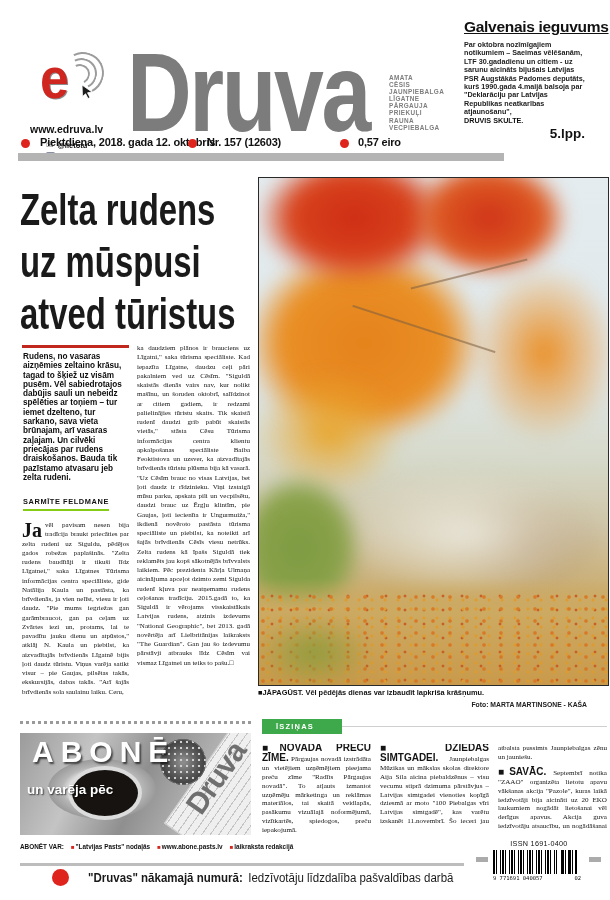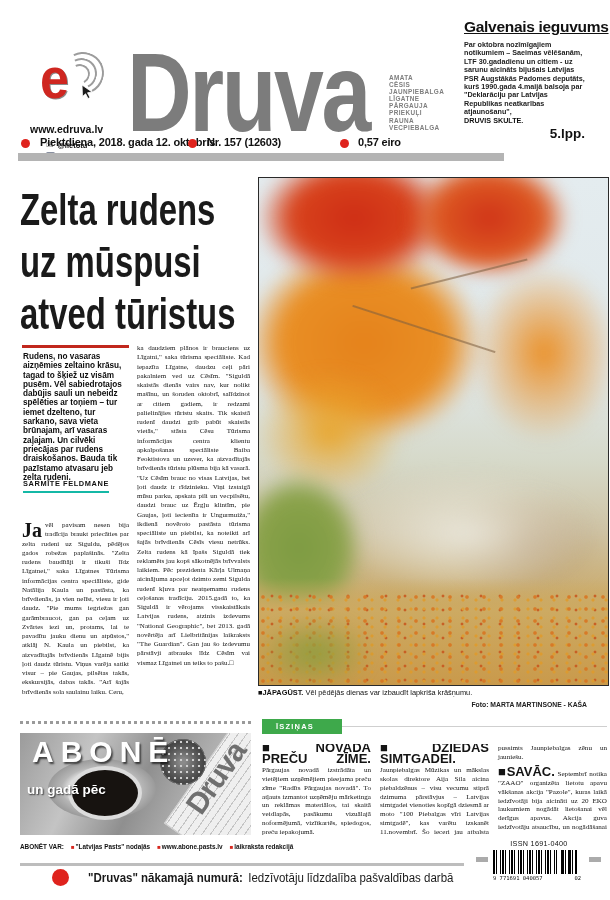--- a/index.html
+++ b/index.html
@@ -33,22 +33,22 @@
   .promo-page{left:505px;top:126px;width:80px;font-size:13.5px;font-weight:700;text-align:right;}
   .datebar{top:136px;font-size:11px;font-weight:700;letter-spacing:-0.2px;}
   .reddot{position:absolute;width:9px;height:9px;border-radius:50%;background:#df231d;}
   .graybar{left:18px;top:153px;width:486px;height:8px;background:#b4b4b4;}
 
   
   .headline{left:20px;top:184px;font-size:45px;font-weight:700;line-height:52px;color:#1a1a1a;
             transform:scaleX(0.73);transform-origin:0 0;letter-spacing:0;white-space:nowrap;}
   .redrule{left:22px;top:345px;width:107px;height:3px;background:#c1271d;}
   .standfirst{left:23px;top:352px;width:106px;font-size:8.2px;font-weight:700;line-height:9.3px;color:#0d0d0d;}
-  .byline{left:23px;top:479px;font-size:7.4px;font-weight:700;letter-spacing:.6px;
-          border-bottom:2px solid #14b8a6;padding-bottom:3px;}
+  .byline{left:23px;top:497px;font-size:7.4px;font-weight:700;letter-spacing:.6px;
+          border-bottom:2px solid #84cc16;padding-bottom:3px;}
   .bodycol{font-family:"Liberation Serif","DejaVu Serif",serif;font-size:7px;line-height:9.25px;
            text-align:justify;color:#141414;overflow:hidden;}
   .col1{left:22px;top:521px;width:107px;height:194px;}
   .col2{left:137px;top:344px;width:113px;height:372px;}
   .dropcap{float:left;font-size:20px;font-weight:700;line-height:15px;margin:2px 3px 0 0;
            font-family:"Liberation Serif",serif;}
 
   
   .photo{left:258px;top:177px;width:349px;height:507px;border:1px solid #2a2a2a;overflow:hidden;
          background:linear-gradient(180deg,#e4ecef 0%,#e0e8ea 38%,#d6d9c9 56%,#cfc3a4 70%,#c9a55e 86%,#bb8f41 100%);}
@@ -65,21 +65,21 @@
      background:linear-gradient(180deg,rgba(205,178,118,0) 0%,#cdaa62 30%,#c9994a 100%);}
   .ph-leaves{left:0;top:415px;width:349px;height:92px;border-radius:0;filter:none;opacity:.85;
      background-image:radial-gradient(circle at 4px 4px,#d9731f 1.3px,transparent 2.3px),
                       radial-gradient(circle at 9px 7px,#e09b2b 1.1px,transparent 2px),
                       radial-gradient(circle at 13px 3px,#c8541c 1px,transparent 1.8px);
      background-size:17px 12px,13px 9px,19px 14px;}
   .ph-grass{left:-15px;top:430px;width:140px;height:90px;background:radial-gradient(closest-side,#8f9c3e 0%,rgba(143,156,62,0) 82%);}
   .branch{position:absolute;height:1.5px;background:#7d5f40;opacity:.55;filter:blur(.4px);}
   .br1{left:90px;top:150px;width:150px;transform:rotate(18deg);}
   .br2{left:150px;top:95px;width:120px;transform:rotate(-14deg);}
-  .caption{left:258px;top:688px;width:350px;font-size:7.4px;font-weight:400;color:#111;}
+  .caption{left:258px;top:688px;width:350px;font-size:7.4px;font-weight:700;color:#111;}
   .credit{left:380px;top:701px;width:207px;font-size:6.8px;font-weight:700;text-align:right;color:#222;}
 
   
   .dotrule{left:20px;top:721px;width:231px;height:3px;
            background:repeating-linear-gradient(90deg,#9a9a9a 0 3px,transparent 3px 6px);}
   .ad{left:20px;top:733px;width:231px;height:102px;overflow:hidden;
       background:linear-gradient(115deg,#9b9b9b 0%,#c4c4c4 28%,#8f8f8f 52%,#b2b2b2 74%,#7e7e7e 100%);}
   .saucer{position:absolute;left:28px;top:26px;width:108px;height:60px;border-radius:50%;
           background:radial-gradient(closest-side,#efefef 55%,#b5b5b5 75%,#9a9a9a 100%);}
   .cup{position:absolute;left:48px;top:33px;width:66px;height:46px;border-radius:50%;
@@ -106,21 +106,21 @@
           align-items:center;white-space:nowrap;}
   .sq{color:#d7281f;font-size:6px;margin-right:1px;}
 
   .isz-tab{left:262px;top:719px;width:80px;height:15px;background:#3ea94b;color:#fff;
            font-size:7.5px;font-weight:700;letter-spacing:1.2px;line-height:15px;padding-left:14px;box-sizing:border-box;}
   .isz-line{left:342px;top:726px;width:265px;height:1px;background:#cfcfcf;}
   .briefs{left:262px;top:744px;width:345px;height:94px;column-count:3;column-gap:9px;
           font-family:"Liberation Serif","DejaVu Serif",serif;font-size:7.1px;line-height:8.9px;
           text-align:justify;color:#141414;overflow:hidden;}
   .briefs p{margin:0 0 6px 0;}
-  .bhead{font-family:"Liberation Sans",sans-serif;font-weight:700;font-size:13px;}
+  .bhead{font-family:"Liberation Sans",sans-serif;font-weight:700;font-size:10px;}
 
   .issn{left:494px;top:839px;width:90px;font-size:7.2px;font-weight:400;text-align:center;letter-spacing:.3px;}
   .barcode{left:493px;top:850px;width:88px;height:24px;display:flex;gap:4px;}
   .bars1{width:64px;height:100%;
      background:repeating-linear-gradient(90deg,#000 0 2px,#fff 2px 3px,#000 3px 4px,#fff 4px 7px,#000 7px 8px,#fff 8px 9px);}
   .bars2{width:16px;height:100%;
      background:repeating-linear-gradient(90deg,#000 0 3px,#fff 3px 4px,#000 4px 5px,#fff 5px 7px);}
   .bardigits{left:493px;top:875px;width:88px;font-family:"DejaVu Sans Mono",monospace;font-size:5.5px;
      display:flex;justify-content:space-between;}
   .dash{position:absolute;width:12px;height:5px;background:#ababab;}
@@ -210,21 +210,21 @@
   <div class="abs credit">Foto: MARTA MARTINSONE - KAŠA</div>
 
   <div class="abs dotrule"></div>
   <div class="abs ad">
     <div class="paper"></div>
     <div class="papertitle">Druva</div>
     <div class="thistle"></div>
     <div class="saucer"></div>
     <div class="cup"></div>
     <div class="ad-abone">ABONĒ</div>
-    <div class="ad-un">un gadā pēc</div>
+    <div class="ad-un">un varēja pēc</div>
   </div>
   <div class="abs subrow">
     <span>ABONĒT VAR:</span>
     <span><span class="sq">■</span><span>"Latvijas Pasts" nodaļās</span></span>
     <span><span class="sq">■</span><span>www.abone.pasts.lv</span></span>
     <span><span class="sq">■</span><span>laikraksta redakcijā</span></span>
   </div>
 
   <div class="abs isz-tab">ĪSZIŅAS</div>
   <div class="abs isz-line"></div>

